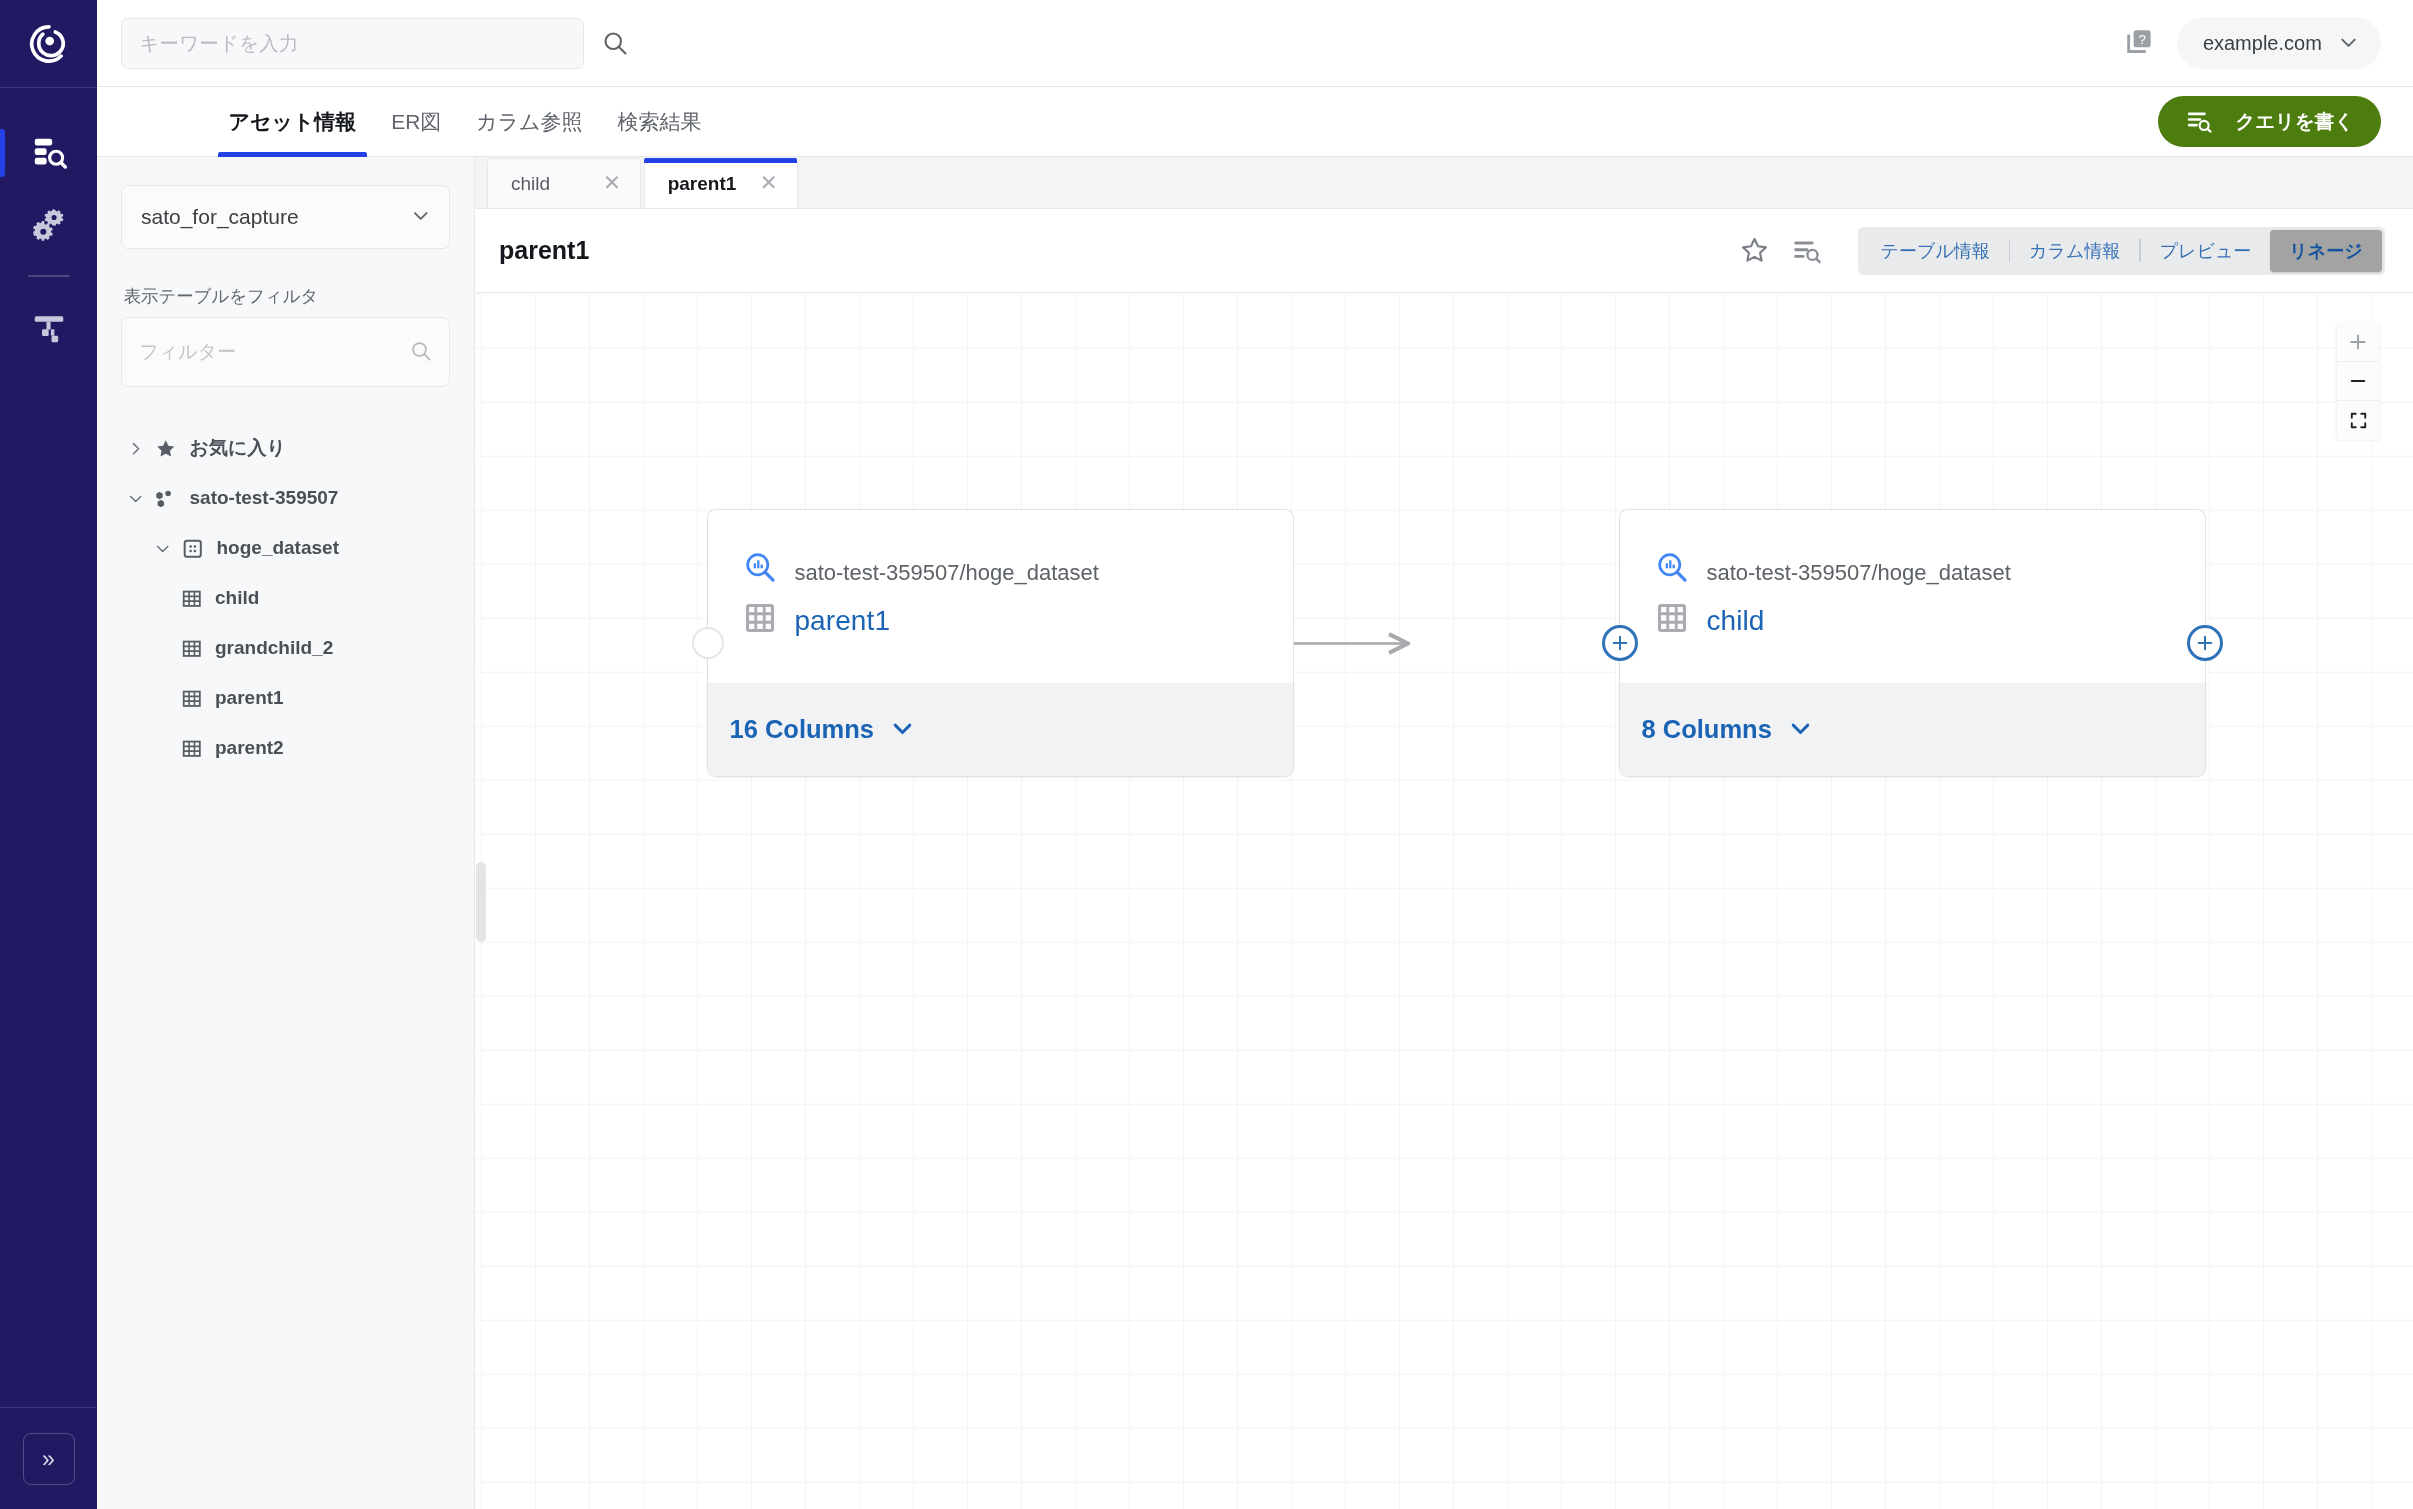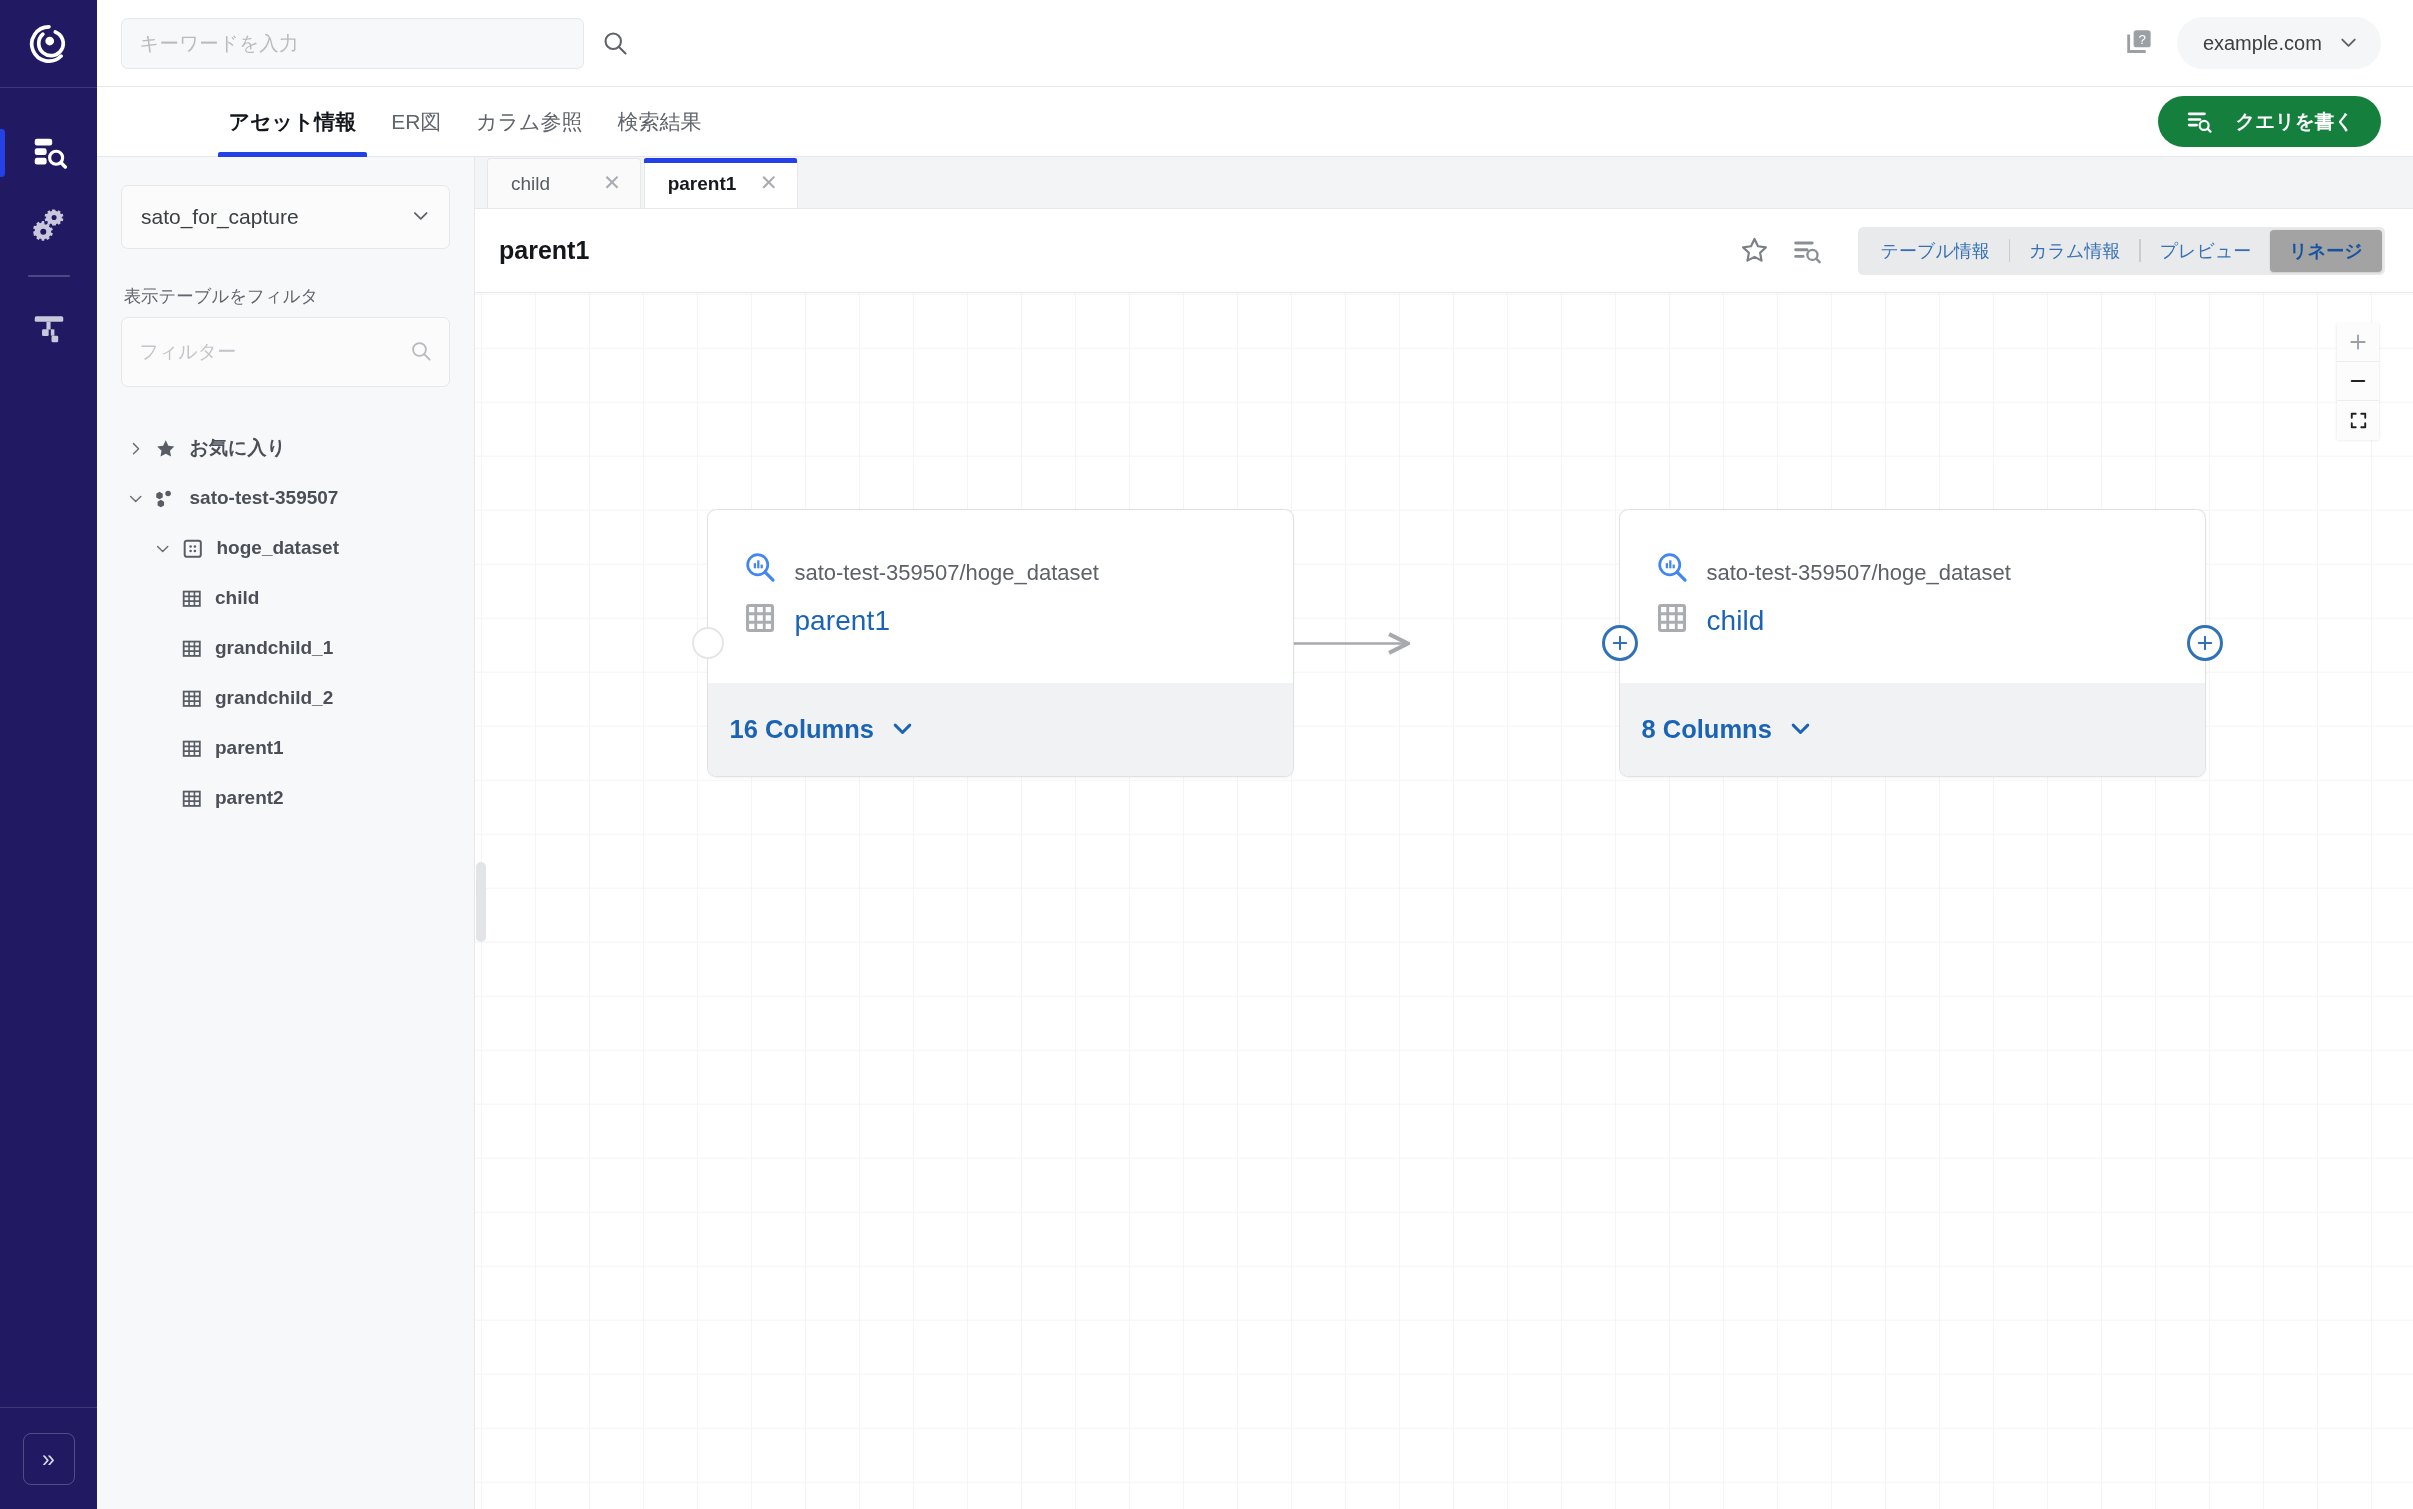--- a/index.html
+++ b/index.html
@@ -90,21 +90,21 @@
     height: 70px; display: flex; align-items: center; padding: 0 17.4px;
     font-size: 21px; color: #60646c; position: relative;
   }
   .navtab.active { color: #14171c; font-weight: bold; }
   .navtab.active::after {
     content: ""; position: absolute; left: 6.7px; right: 6.7px; bottom: 0;
     height: 4.7px; background: #2341e6; border-radius: 2px 2px 0 0;
   }
   .navrow-spacer { flex: 1 1 auto; }
   .query-btn {
-    height: 51px; background: #15803d; color: #fff; border-radius: 27px;
+    height: 51px; background: #4d7c0f; color: #fff; border-radius: 27px;
     display: flex; align-items: center; gap: 23px; padding: 8px 27px;
     font-size: 19.4px; font-weight: bold;
   }
 
   
   .body-row { flex: 1 1 auto; display: flex; min-height: 0; }
 
   
   .assetbar {
     width: 378px; flex: 0 0 378px; background: #f7f8f9;
@@ -429,29 +429,20 @@
           <div class="tree-row tree-lvl3">
             <span class="tree-ico">
               <svg width="21.5" height="21.5" viewBox="0 0 24 24">
                 <rect x="3" y="4" width="18" height="16" fill="none" stroke="#585c64" stroke-width="2"></rect>
                 <path d="M3 9.3h18M3 14.7h18M9 4v16M15 4v16" stroke="#585c64" stroke-width="1.8"></path>
               </svg>
             </span>
             <span>child</span>
           </div>
 
-          <div class="tree-row tree-lvl3">
-            <span class="tree-ico">
-              <svg width="21.5" height="21.5" viewBox="0 0 24 24">
-                <rect x="3" y="4" width="18" height="16" fill="none" stroke="#585c64" stroke-width="2"></rect>
-                <path d="M3 9.3h18M3 14.7h18M9 4v16M15 4v16" stroke="#585c64" stroke-width="1.8"></path>
-              </svg>
-            </span>
-            <span>grandchild_1</span>
-          </div>
 
           <div class="tree-row tree-lvl3">
             <span class="tree-ico">
               <svg width="21.5" height="21.5" viewBox="0 0 24 24">
                 <rect x="3" y="4" width="18" height="16" fill="none" stroke="#585c64" stroke-width="2"></rect>
                 <path d="M3 9.3h18M3 14.7h18M9 4v16M15 4v16" stroke="#585c64" stroke-width="1.8"></path>
               </svg>
             </span>
             <span>grandchild_2</span>
           </div>

